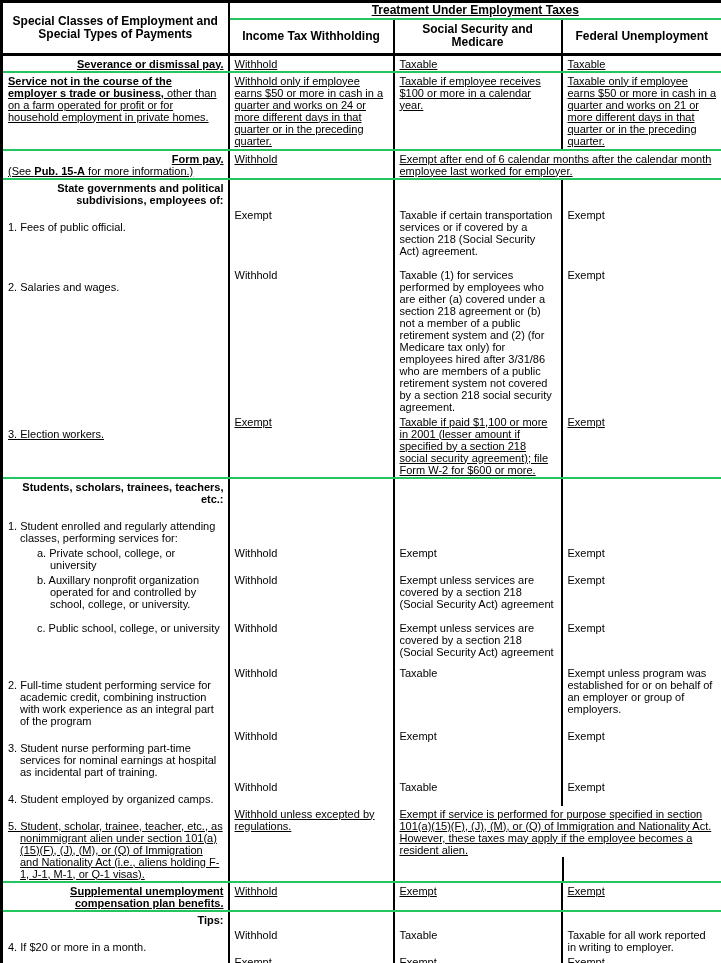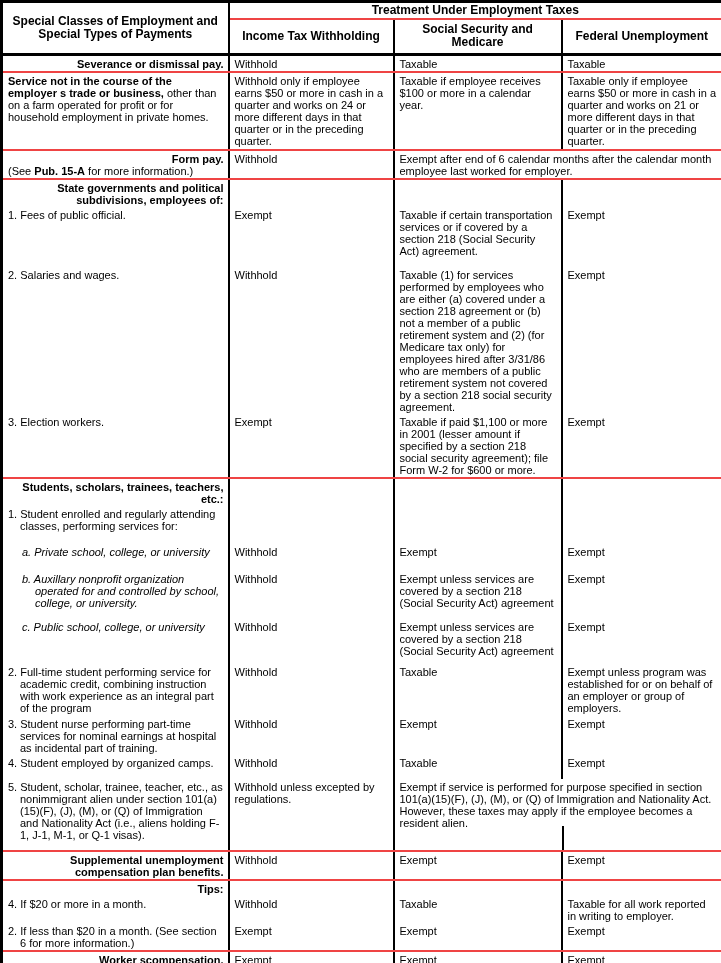--- a/index.html
+++ b/index.html
@@ -1,26 +1,26 @@
 <!DOCTYPE html>
 <html><head>
 <meta charset="utf-8">
 <style>
   html,body { margin:0; padding:0; background:#fff; }
   .page { width:721px; box-sizing:border-box; font-family:"Liberation Sans", sans-serif; color:#000; }
   table { border-collapse:collapse; table-layout:fixed; width:721px; background:#fff; }
   td { border-left:2px solid #000; border-right:2px solid #000; border-top:0; border-bottom:0;
        vertical-align:top; padding:2px 4px 1px 5px; font-size:11px; line-height:12px; overflow:hidden; }
   table { border:3px solid #000; }
-  td.bb  { border-bottom:2px solid #ef4444; }
+  td.bb  { border-bottom:2px solid #22c55e;text-decoration:underline; }
   td.bb3 { border-bottom:3px solid #000; }
   td.hd  { text-align:center; vertical-align:middle; font-weight:bold; font-size:12px; line-height:13px; padding:1px 3px; }
   .b { font-weight:bold;text-align:right; }
-  .i1 { padding-left:12px; text-indent:-12px; }           
-  .i2 { margin-left:14px; padding-left:13px; text-indent:-13px;font-style:italic; } 
+  .i1 { padding-left:12px; text-indent:-12px;margin-top:12px; }           
+  .i2 { margin-left:29px; padding-left:13px; text-indent:-13px; } 
   td.rel { position:relative; }
   .partial { position:absolute; left:167px; bottom:0; width:2px; height:24px; background:#000; }
 </style>
 </head>
 <body>
 
 <div class="page">
 <table>
   <colgroup>
     <col style="width:227px">

